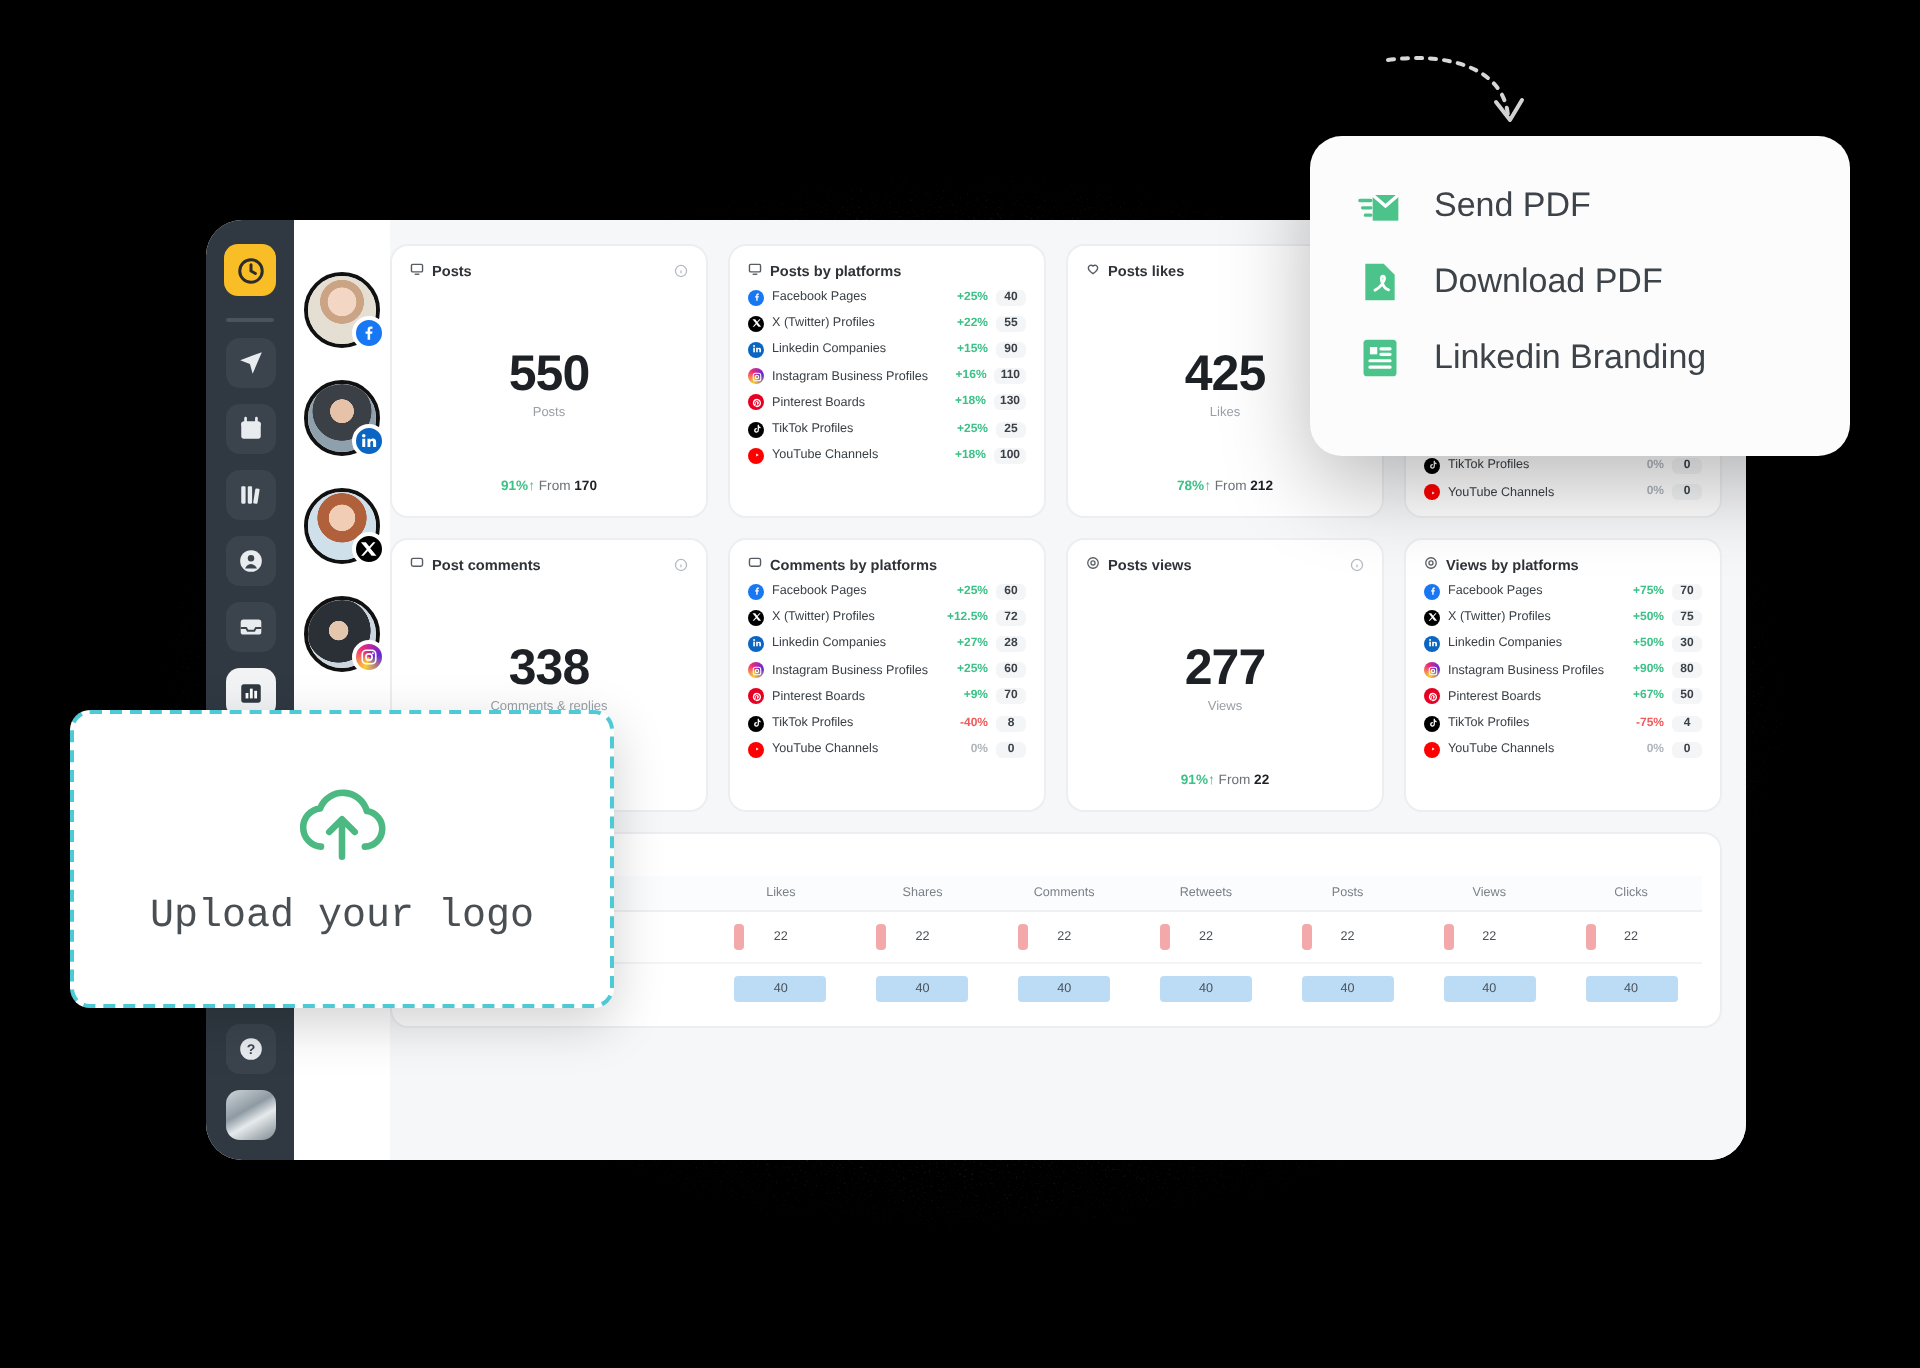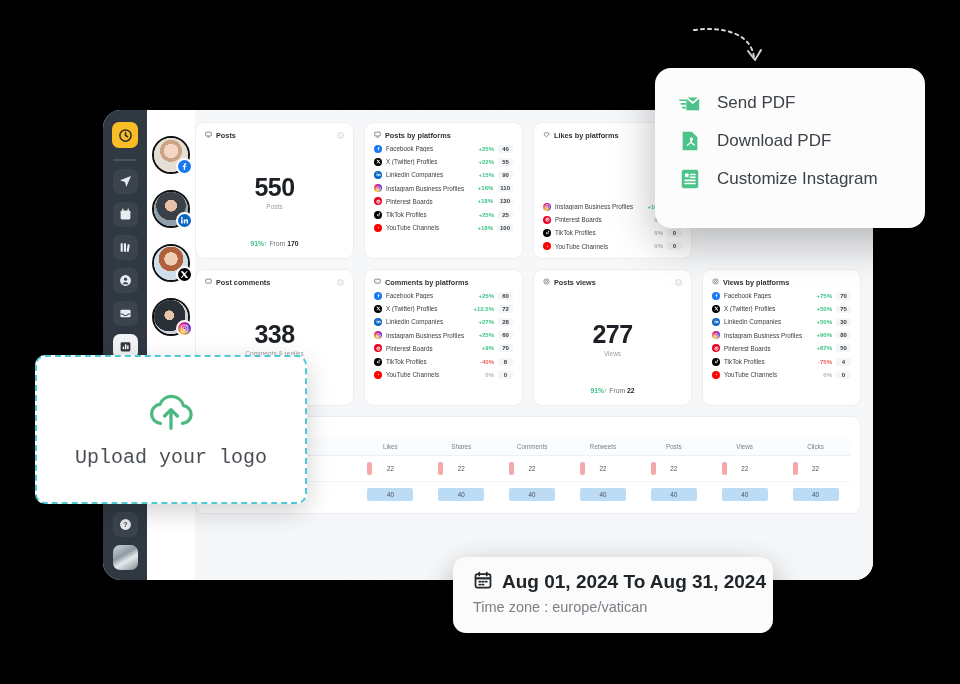--- a/index.html
+++ b/index.html
@@ -437,20 +437,41 @@
                     <path d="M10 8.5v7l6-3.5-6-3.5z"></path>
                   </svg>
                 </span>
                 <span class="plat-name">YouTube Channels</span>
                 <span class="plat-pct ">+18%</span>
                 <span class="plat-val">100</span>
               </div>
             </div>
         </div>
 
+        <div class="card big-card">
+          <div class="card-head">
+            <div class="card-title">
+              <span>
+                <svg viewBox="0 0 24 24" fill="none" stroke="currentColor" stroke-width="2.4">
+                    <path d="M12 20s-8-5-8-10a4.6 4.6 0 0 1 8-3 4.6 4.6 0 0 1 8 3c0 5-8 10-8 10z"></path>
+                  </svg>
+              </span>
+              <span>Posts likes</span>
+            </div>
+          </div>
+          <div class="big-center">
+            <div class="big-num">425</div>
+            <div class="big-sub">Likes</div>
+          </div>
+          <div class="big-foot">
+            <span class="pct">78%↑</span>
+            <span>From</span>
+            <span class="prev">212</span>
+          </div>
+        </div>
 
         <div class="card big-card">
           <div class="card-head">
             <div class="card-title">
               <span>
                 <svg viewBox="0 0 24 24" fill="none" stroke="currentColor" stroke-width="2.4">
                     <path d="M12 20s-8-5-8-10a4.6 4.6 0 0 1 8-3 4.6 4.6 0 0 1 8 3c0 5-8 10-8 10z"></path>
                   </svg>
               </span>
               <span>Likes by platforms</span>
@@ -828,42 +849,28 @@
       <span>Download PDF</span>
     </div>
     <div class="menu-item">
       <span class="menu-ico">
         <svg viewBox="0 0 24 24">
             <rect x="3" y="2" width="18" height="20" rx="2" fill="#4cc38a"></rect>
             <rect x="6.5" y="6" width="4" height="4" fill="#fff"></rect>
             <path d="M12.5 7h5M12.5 10h5M6.5 13.5h11M6.5 17h11" stroke="#fff" stroke-width="1.7" stroke-linecap="round"></path>
           </svg>
       </span>
-      <span>Customize Instagram</span>
+      <span>Linkedin Branding</span>
     </div>
   </div>
 
   <div class="upload">
     <span>
       <svg viewBox="0 0 56 46" fill="none" stroke="currentColor" stroke-width="3.6" stroke-linecap="round" stroke-linejoin="round">
         <path d="M16.5 36.5A10.5 10.5 0 0 1 16 15.6 13.5 13.5 0 0 1 41.6 17 9.8 9.8 0 0 1 40.5 36.5"></path>
         <path d="M28 42V22M21 28.5 28 21.5l7 7"></path>
       </svg>
     </span>
     <span class="upload-label">Upload your logo</span>
   </div>
 
-  <div class="datecard">
-    <div class="date-line">
-      <span>
-        <svg viewBox="0 0 24 24" fill="none" stroke="currentColor" stroke-width="2.1">
-          <rect x="3" y="5" width="18" height="16" rx="2.5"></rect>
-            <path d="M3 10h18" stroke-width="2.6"></path>
-          <path d="M7.5 3v3.5M16.5 3v3.5" stroke-linecap="round"></path>
-          <path d="M7.5 14h1.5M11.2 14h1.5M15 14h1.5M7.5 17.5h1.5M11.2 17.5h1.5" stroke-linecap="round"></path>
-        </svg>
-      </span>
-      <span class="date-main">Aug 01, 2024 To Aug 31, 2024</span>
-    </div>
-    <div class="date-tz">Time zone : europe/vatican</div>
-  </div>
 
 </div>
 
 </body></html>

